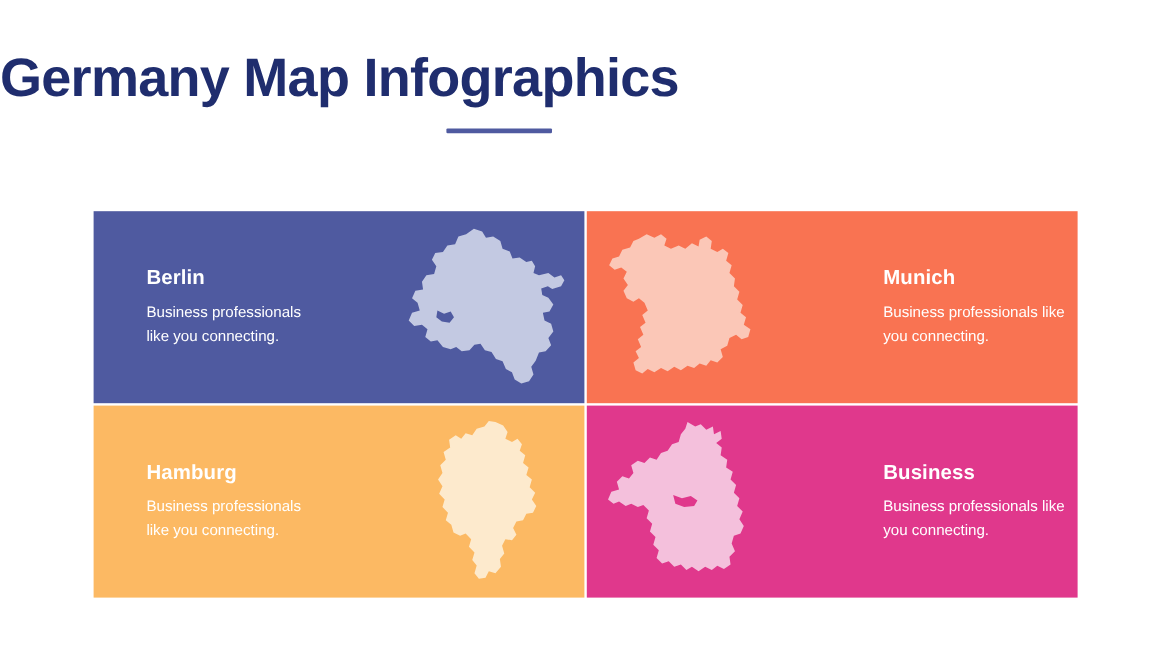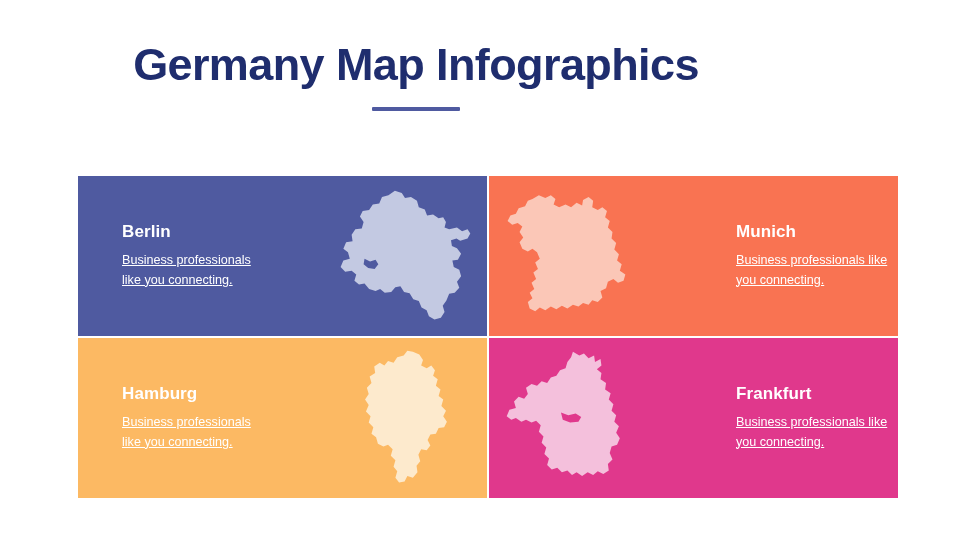--- a/index.html
+++ b/index.html
@@ -14,21 +14,21 @@
     overflow: hidden;
     position: relative;
   }
 
   
   .header {
     position: absolute;
     left: 0;
     top: 0;
     width: 832px;
-    text-align: center;
+    text-align: left;
   }
   .page-title {
     margin: 0;
     padding-top: 40px;
     font-size: 45px;
     font-weight: 700;
     letter-spacing: -0.6px;
     color: #1f2d6e;
     line-height: 1.12;
     font-family: "Liberation Sans", sans-serif;
@@ -88,21 +88,20 @@
     font-weight: 700;
     color: #ffffff;
     letter-spacing: 0.1px;
   }
   .panel-body {
     margin: 0;
     font-size: 12.6px;
     font-weight: 400;
     line-height: 1.52;
     color: #ffffff;
-    text-decoration: underline;
   }
   .panel-map {
     flex: 1 1 auto;
     height: 100%;
     display: flex;
     align-items: center;
     justify-content: center;
   }
   .panel-map svg {
     height: 138px;
@@ -153,21 +152,21 @@
     </div>
     <div class="panel-map">
       <svg viewBox="0 0 220 300" xmlns="http://www.w3.org/2000/svg">
         <path class="map-path" d="M128 6 L142 12 L150 24 L146 36 L158 42 L168 36 L176 46 L172 58 L182 66 L178 80 L188 88 L184 102 L194 110 L190 124 L200 134 L194 146 L202 158 L196 170 L184 172 L178 184 L166 186 L160 198 L166 210 L158 220 L146 218 L140 230 L144 244 L136 254 L138 268 L128 280 L116 276 L110 288 L98 290 L90 280 L94 266 L86 256 L90 242 L80 232 L84 218 L74 208 L64 212 L52 206 L48 192 L38 184 L42 170 L32 160 L36 146 L26 136 L32 122 L24 110 L32 98 L28 84 L38 74 L34 60 L46 52 L44 38 L56 30 L66 36 L74 26 L86 30 L94 18 L108 14 L116 4 Z" fill="#fdeacd"></path>
       </svg>
     </div>
   </div>
 
   <div class="panel text-right" style="background: rgb(224, 56, 140);">
     <div class="panel-text">
-      <div class="panel-heading" style="color: rgb(255, 255, 255);">Frankfurt</div>
+      <div class="panel-heading" style="color: rgb(255, 255, 255);">Business</div>
       <div class="panel-body" style="color: rgb(255, 255, 255);">Business professionals like you connecting.</div>
     </div>
     <div class="panel-map">
       <svg viewBox="0 0 300 300" xmlns="http://www.w3.org/2000/svg">
         <path class="map-path" d="M152 6 L166 14 L176 10 L186 20 L198 14 L200 28 L212 22 L214 36 L204 44 L214 52 L212 66 L224 74 L222 88 L234 96 L230 110 L240 120 L236 134 L246 144 L242 158 L252 168 L246 182 L254 194 L248 208 L236 212 L232 226 L238 240 L228 250 L230 264 L218 272 L206 266 L196 274 L184 268 L172 276 L160 268 L150 274 L140 264 L128 268 L118 258 L106 262 L96 252 L100 238 L90 228 L94 214 L84 204 L88 190 L78 180 L82 166 L72 156 L62 160 L50 154 L40 158 L28 150 L18 154 L8 146 L14 132 L28 128 L24 114 L34 104 L46 108 L54 98 L50 84 L62 76 L74 80 L84 70 L96 74 L104 62 L116 58 L124 46 L136 42 L140 28 L148 18 Z M126 138 L142 144 L158 140 L170 148 L164 158 L146 160 L130 154 Z" fill-rule="evenodd" fill="#f4c0dc"></path>
       </svg>
     </div>
   </div>
 
 </div>

